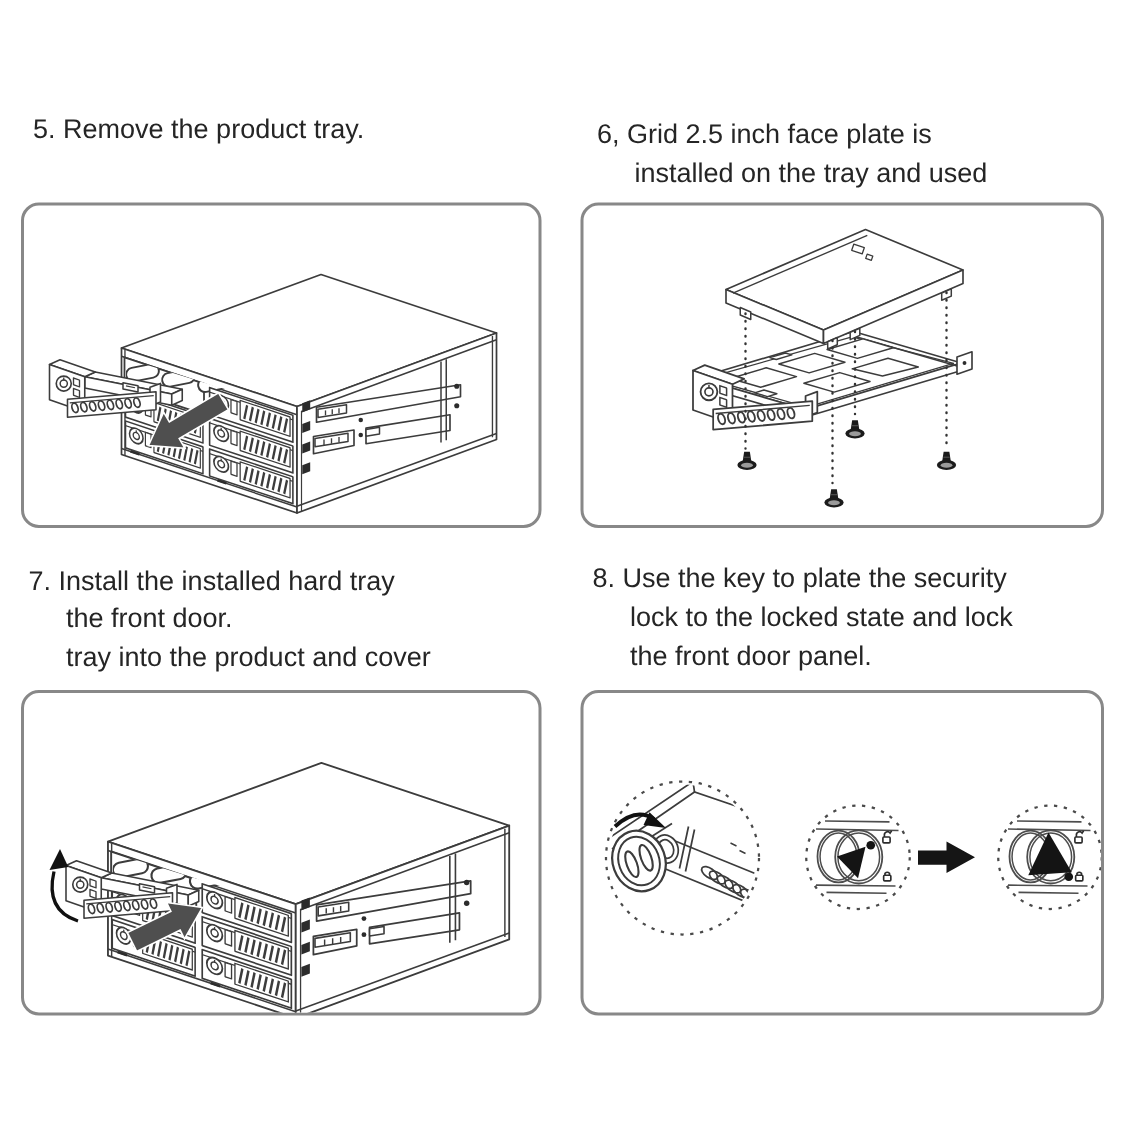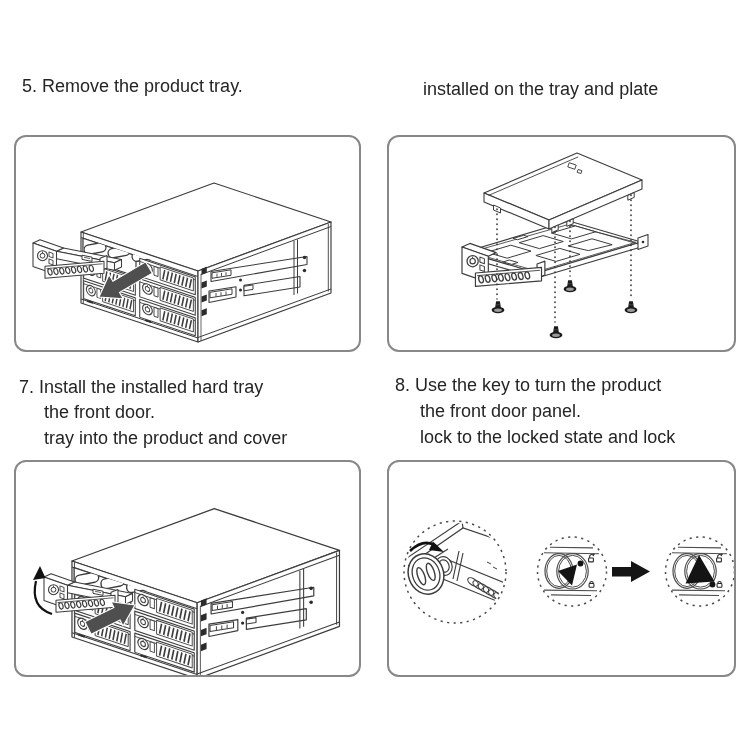--- a/index.html
+++ b/index.html
@@ -16,33 +16,34 @@
 </head>
 <body>
 
 <div class="page">
 
   <div class="caption" style="left:22px;top:74px;">
     <span class="ln first"><span>5.</span> <span>Remove the product tray.</span></span>
   </div>
 
   <div class="caption" style="left:398px;top:77px;">
-    <span class="ln">installed on the tray and plate</span>
+    <span class="ln first"><span>6,</span> <span>Grid 2.5 inch face plate is</span></span>
+    <span class="ln">installed on the tray and used</span>
   </div>
 
   <div class="caption" style="left:19px;top:374.5px;">
     <span class="ln first"><span>7.</span> <span>Install the installed hard tray</span></span>
     <span class="ln">the front door.</span>
     <span class="ln">tray into the product and cover</span>
   </div>
 
   <div class="caption" style="left:395px;top:373px;">
-    <span class="ln first"><span>8.</span> <span>Use the key to turn the product</span></span>
+    <span class="ln first"><span>8.</span> <span>Use the key to plate the security</span></span>
+    <span class="ln">lock to the locked state and lock</span>
     <span class="ln">the front door panel.</span>
-    <span class="ln">lock to the locked state and lock</span>
   </div>
 
   <svg width="0" height="0" style="position:absolute" aria-hidden="true">
     <defs>
 
       <g id="bezelcore" stroke="#3c3c3c" stroke-width="1.05" fill="#ffffff" stroke-linejoin="round">
         <polygon points="0,0 23.5,8.2 30.5,5 7,-3.2"></polygon>
         <polygon points="0,0 23.5,8.2 23.5,31.7 0,23.5"></polygon>
 
         <polygon points="67,15.2 74,12.6 74,25 67,27.6"></polygon>

